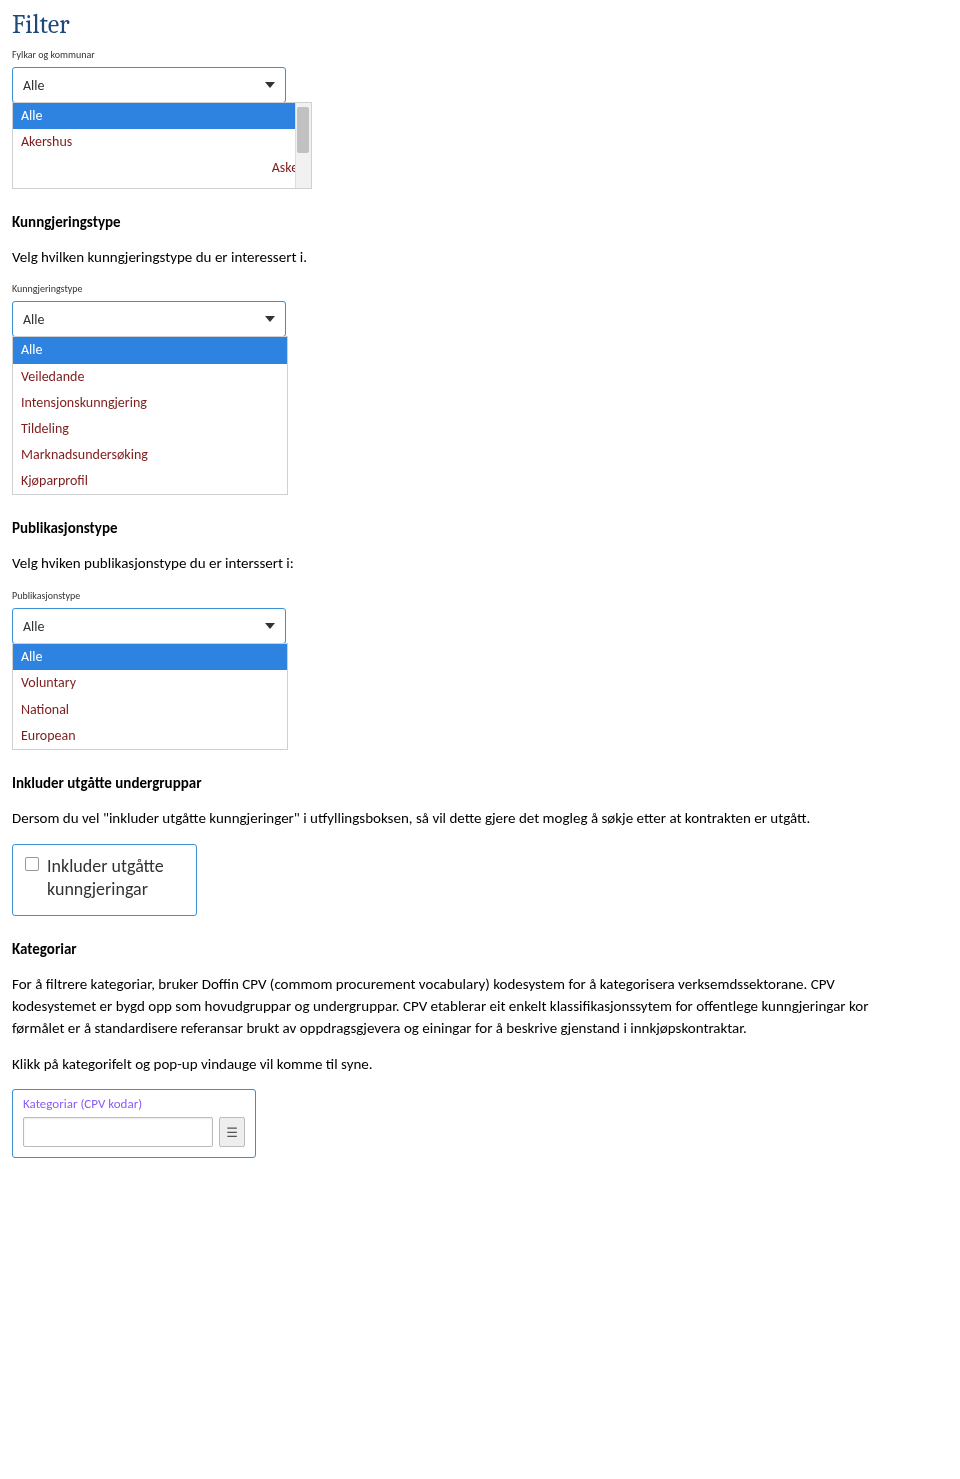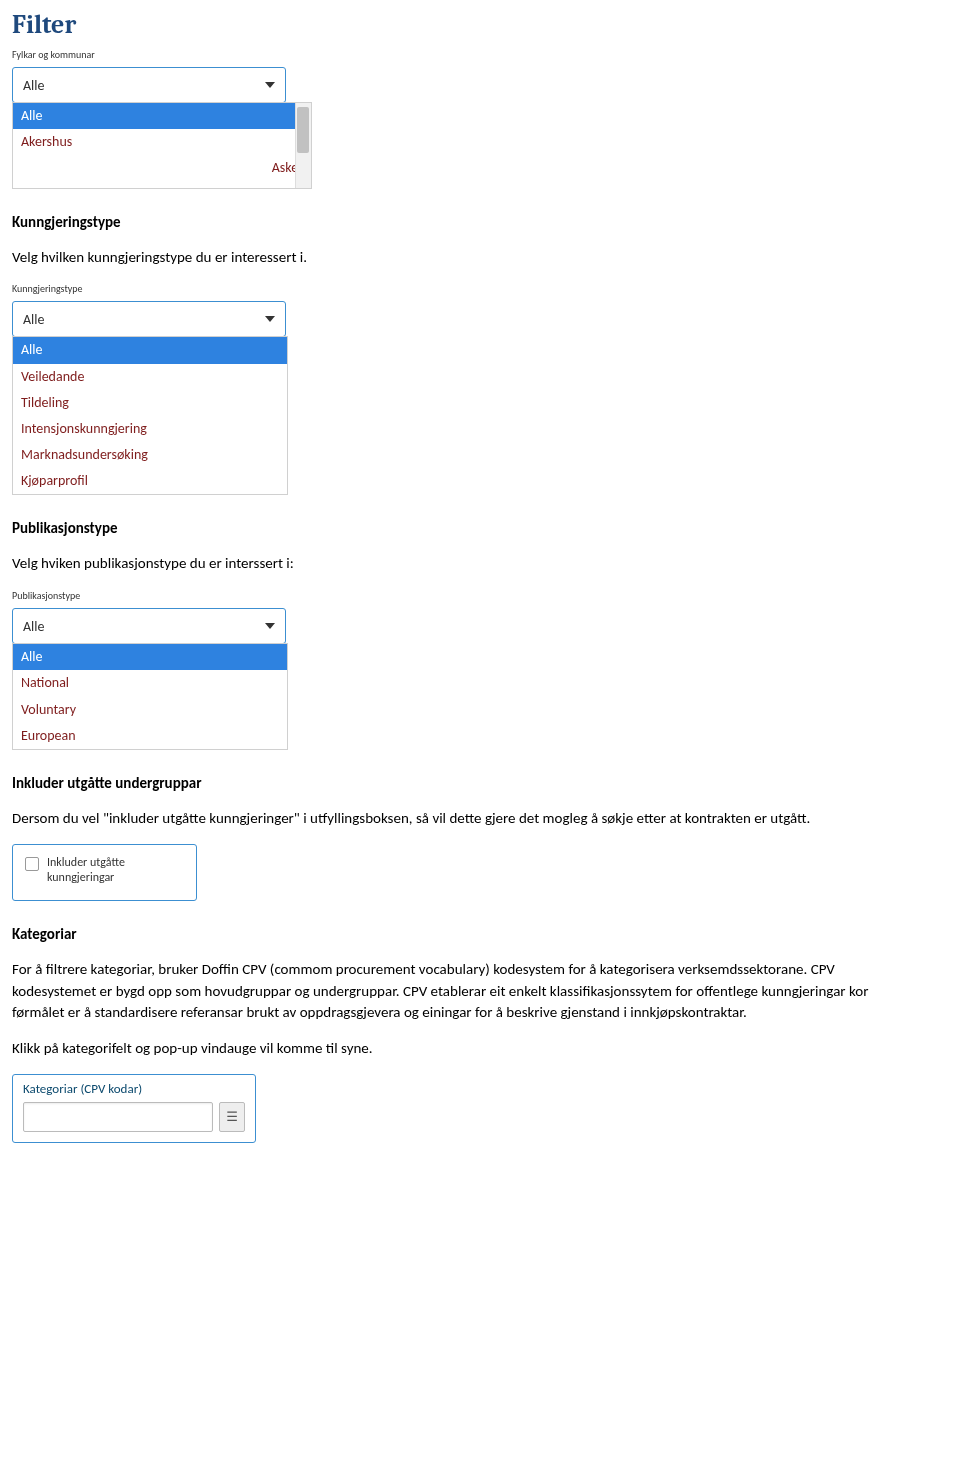--- a/index.html
+++ b/index.html
@@ -8,21 +8,21 @@
     font-size: 15px;
     color: #000;
     background: #fff;
     padding: 10px 40px 30px 12px;
     width: 960px;
   }
   .filter-title {
     color: #1f497d;
     font-family: Cambria, "Times New Roman", serif;
     font-size: 26px;
-    font-weight: bold;
+    font-weight: normal;
     margin-bottom: 8px;
   }
   .filter-sublabel {
     font-size: 10px;
     color: #333;
     margin-bottom: 6px;
   }
   .select-box {
     border: 1px solid #3c8fd1;
     border-radius: 3px;
@@ -87,40 +87,40 @@
     margin-bottom: 14px;
   }
   .checkbox-box {
     border: 1px solid #3c8fd1;
     border-radius: 3px;
     width: 185px;
     padding: 10px 12px 14px 12px;
     display: flex;
     align-items: flex-start;
     gap: 8px;
-    font-size: 12px;
+    font-size: 18px;
     color: #333;
   }
   .checkbox-sq {
     width: 14px; height: 14px;
     border: 1px solid #999;
     border-radius: 2px;
     margin-top: 2px;
     flex-shrink: 0;
     background: #fff;
   }
   .cat-box {
     border: 1px solid #3c8fd1;
     border-radius: 3px;
     width: 244px;
     padding: 6px 10px 10px 10px;
   }
   .cat-label {
     font-size: 13px;
-    color: #0c4a6e;
+    color: #8b5cf6;
     margin-bottom: 6px;
   }
   .cat-input-wrap {
     display: flex;
     gap: 6px;
     align-items: center;
   }
   .cat-input {
     flex: 1;
     height: 30px;
@@ -170,42 +170,42 @@
 
 <div class="widget-block">
   <div class="filter-sublabel">Kunngjeringstype</div>
   <div class="select-box">
     <span>Alle</span>
     <span class="select-arrow"></span>
   </div>
   <div class="dropdown-list">
     <div class="dropdown-item selected">Alle</div>
     <div class="dropdown-item">Veiledande</div>
+    <div class="dropdown-item">Intensjonskunngjering</div>
     <div class="dropdown-item">Tildeling</div>
-    <div class="dropdown-item">Intensjonskunngjering</div>
     <div class="dropdown-item">Marknadsundersøking</div>
     <div class="dropdown-item">Kjøparprofil</div>
   </div>
 </div>
 
 <div class="section">
   <div class="section-title">Publikasjonstype</div>
   <div class="section-text">Velg hviken publikasjonstype du er interssert i:</div>
 </div>
 
 <div class="widget-block">
   <div class="filter-sublabel">Publikasjonstype</div>
   <div class="select-box">
     <span>Alle</span>
     <span class="select-arrow"></span>
   </div>
   <div class="dropdown-list">
     <div class="dropdown-item selected">Alle</div>
+    <div class="dropdown-item">Voluntary</div>
     <div class="dropdown-item">National</div>
-    <div class="dropdown-item">Voluntary</div>
     <div class="dropdown-item">European</div>
   </div>
 </div>
 
 <div class="section">
   <div class="section-title">Inkluder utgåtte undergruppar</div>
   <div class="section-text">Dersom du vel "inkluder utgåtte kunngjeringer" i utfyllingsboksen, så vil dette gjere det mogleg  å søkje etter at kontrakten er utgått.</div>
 </div>
 
 <div class="checkbox-box">

